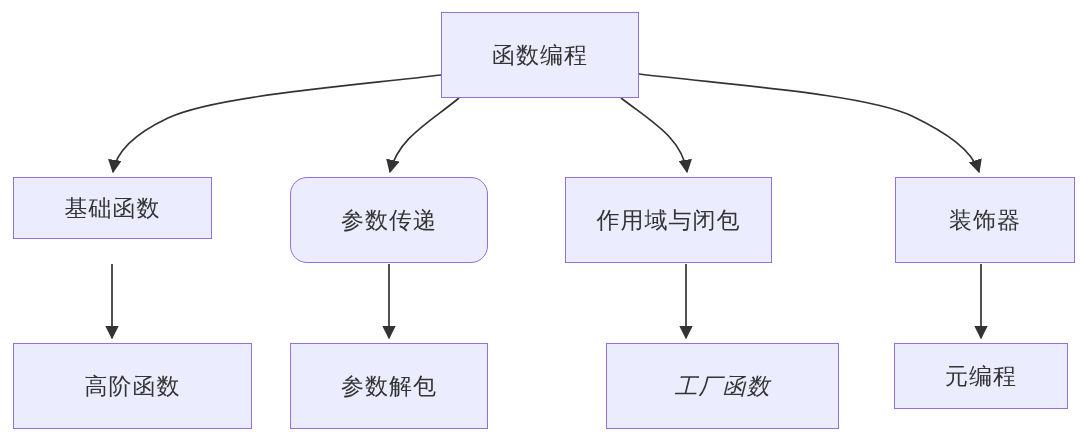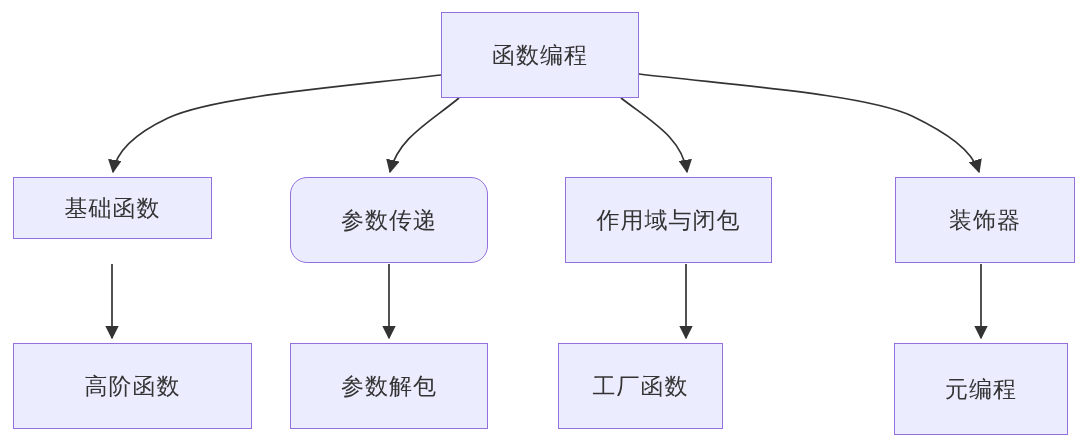--- a/index.html
+++ b/index.html
@@ -41,22 +41,22 @@
     white-space:nowrap;
   }
   
   .n-root{left:441px;top:12px;width:198px;height:86px;}
   .n-b1{left:13px;top:177px;width:199px;height:62px;}
   .n-b2{left:290px;top:177px;width:198px;height:86px;border-radius:17px;}
   .n-b3{left:565px;top:177px;width:207px;height:86px;}
   .n-b4{left:895px;top:177px;width:180px;height:86px;justify-content:center;}
   .n-c1{left:13px;top:343px;width:239px;height:86px;}
   .n-c2{left:290px;top:343px;width:198px;height:86px;}
-  .n-c3{left:558px;top:343px;width:165px;height:86px;}
-  .n-c4{left:894px;top:343px;width:174px;height:92px;}
+  .n-c3{left:606px;top:343px;width:233px;height:86px;font-style:italic;}
+  .n-c4{left:894px;top:343px;width:174px;height:66px;}
 </style>
 </head>
 <body>
 
 <div class="canvas">
 
   <svg class="edges" viewBox="0 0 1080 442" xmlns="http://www.w3.org/2000/svg">
     <defs>
       <marker id="arrow" viewBox="0 0 10 10" refX="9" refY="5" markerWidth="8" markerHeight="8" orient="auto-start-reverse">
         <path d="M0,0 L10,5 L0,10 z"></path>

